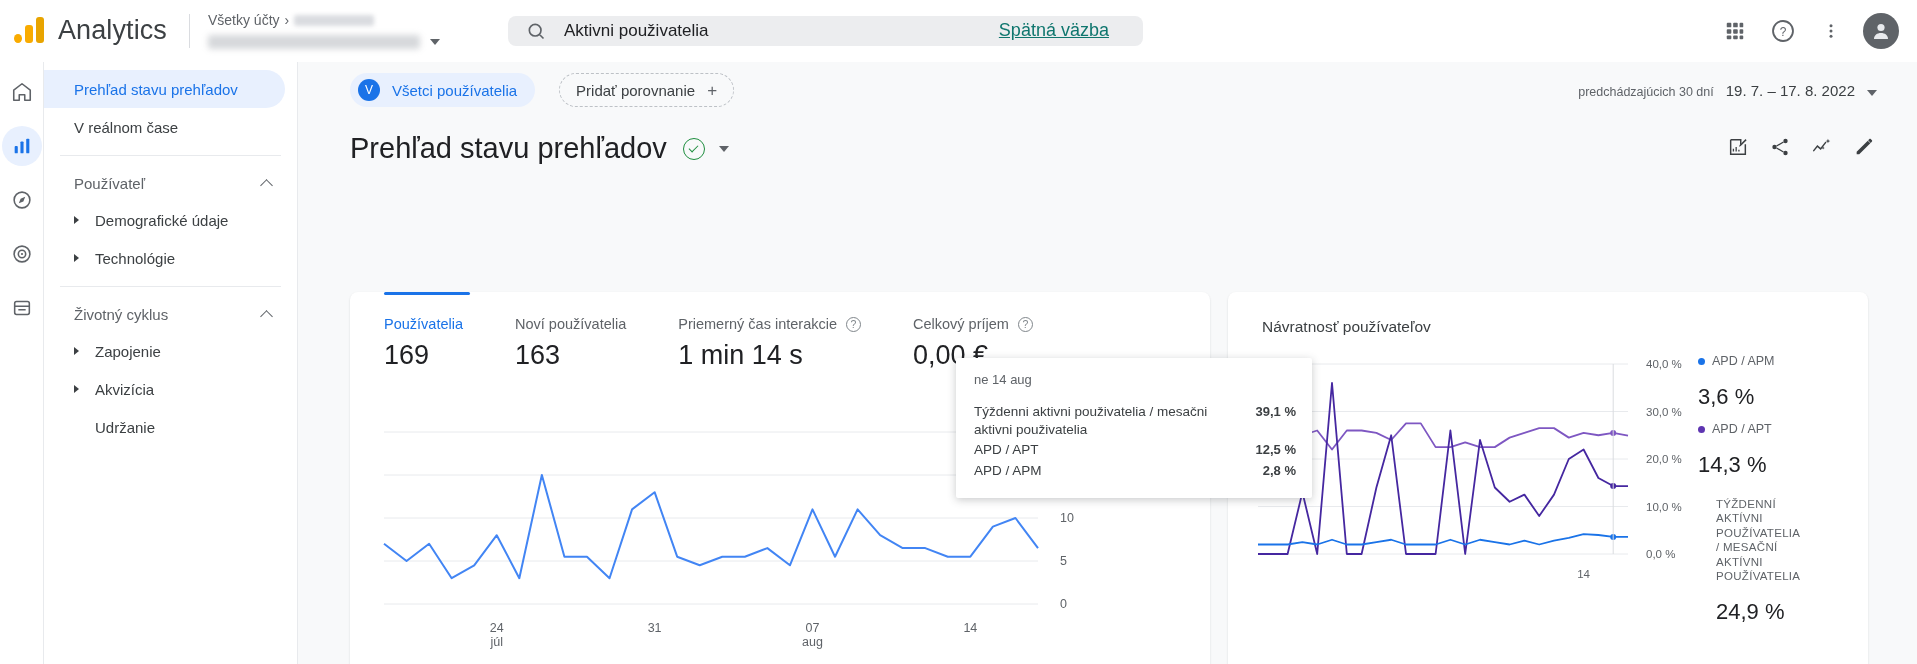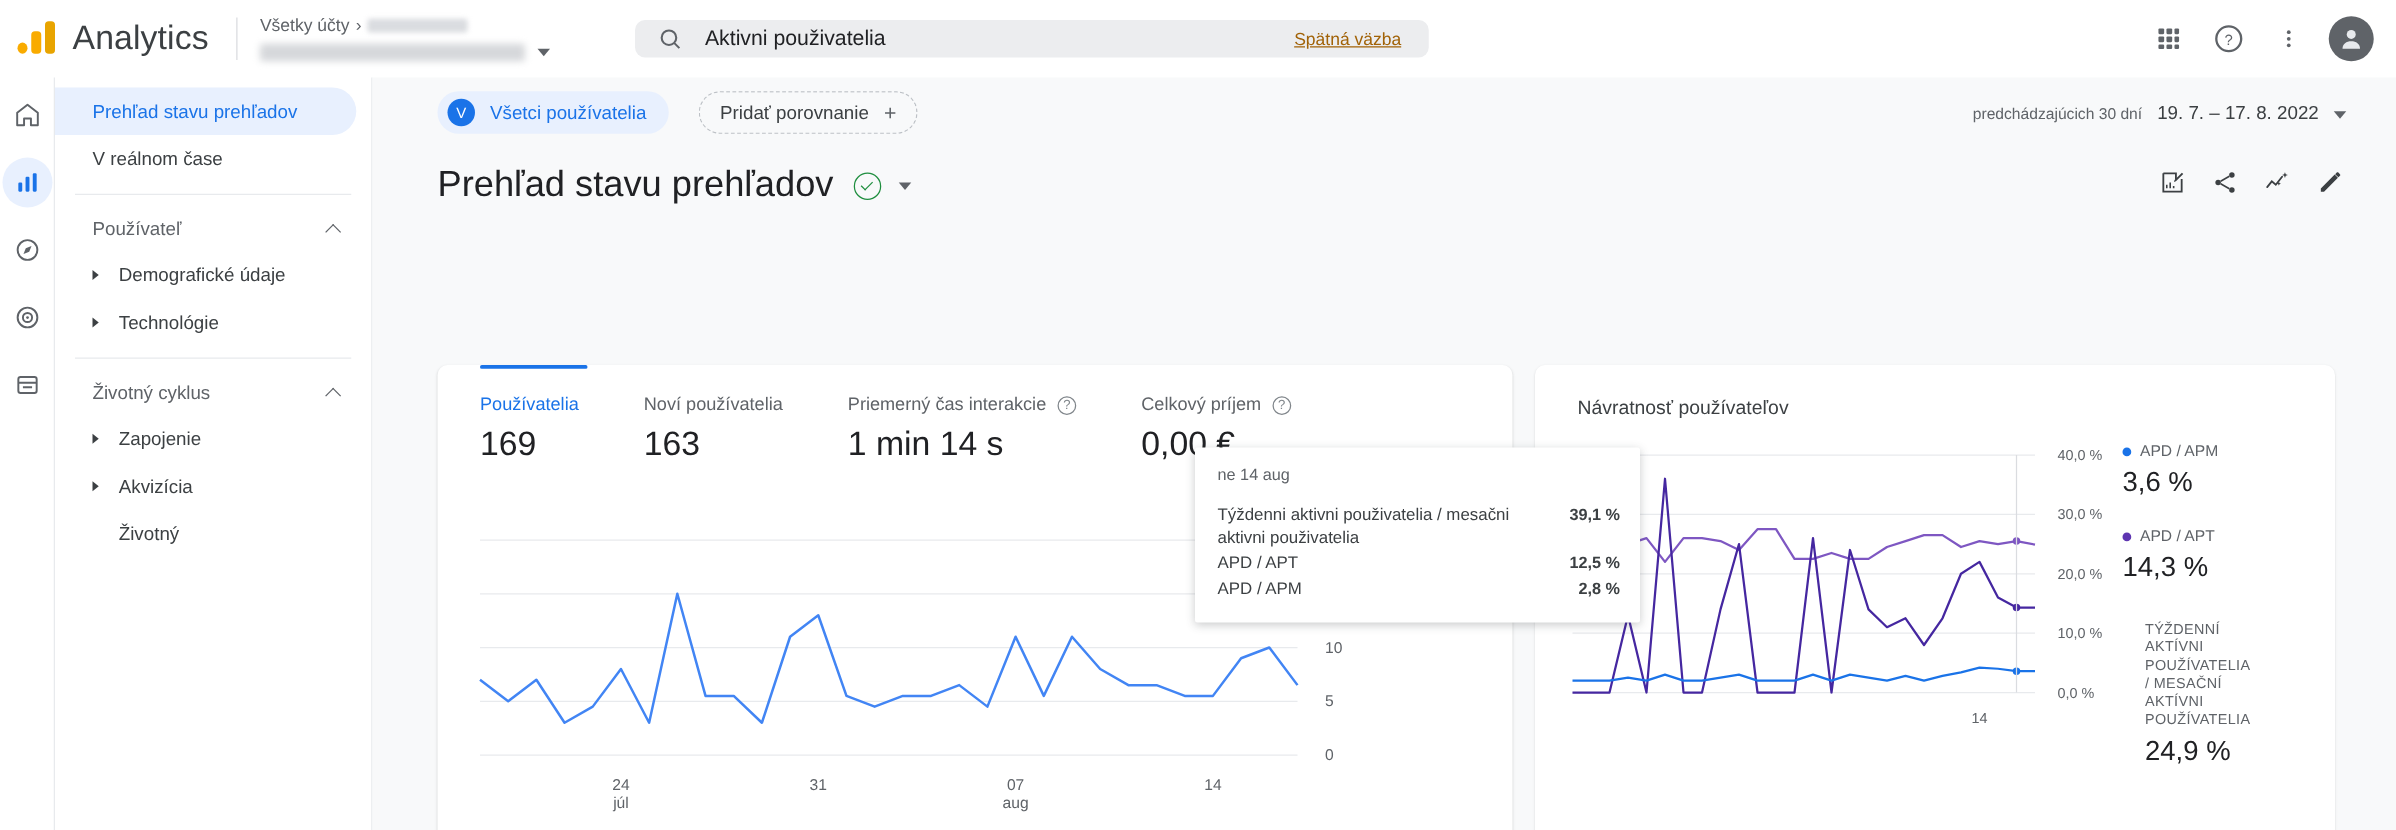--- a/index.html
+++ b/index.html
@@ -36,21 +36,21 @@
   .searchwrap {
     margin-left: 50px; width: 635px; height: 30px; background: #ecedef;
     border-radius: 8px; display: flex; align-items: center; padding: 0 18px;
   }
   .searchwrap .mag { width: 20px; height: 20px; flex: 0 0 20px; }
   .search-input {
     flex: 1; border: none; outline: none; background: transparent;
     font-family: "Liberation Sans", sans-serif; font-size: 17px; color: #202124;
     margin-left: 18px;
   }
-  .feedback { font-size: 14px; color: #a16207; text-decoration: underline; white-space: nowrap; margin-right: 4px; }
+  .feedback { font-size: 18px; color: #0f766e; text-decoration: underline; white-space: nowrap; margin-right: 16px; }
 
   .topright { margin-left: auto; display: flex; align-items: center; gap: 4px; padding-right: 18px; }
   .ticon { width: 44px; height: 44px; display: flex; align-items: center; justify-content: center; border-radius: 50%; }
   .avatar { width: 36px; height: 36px; border-radius: 50%; background: #5f6368; display: flex; align-items: center; justify-content: center; margin-left: 6px; }
 
   
   .rail {
     position: absolute; top: 62px; left: 0; width: 44px; height: 602px;
     background: #fff; display: flex; flex-direction: column; align-items: center;
     padding-top: 10px; gap: 14px; border-right: 1px solid #e8eaed;
@@ -127,21 +127,21 @@
     width: 356px; z-index: 30;
   }
   .tt-date { font-size: 13px; color: #5f6368; margin-bottom: 16px; }
   .tt-row { display: flex; align-items: flex-start; font-size: 13.5px; color: #3c4043; margin-bottom: 2px; line-height: 1.35; }
   .tt-row .k { flex: 1; padding-right: 12px; }
   .tt-row .v { font-weight: bold; font-size: 13px; white-space: nowrap; }
 
   .legend-item { position: absolute; }
   .legend-head { display: flex; align-items: center; gap: 7px; font-size: 12.5px; color: #5f6368; }
   .dot { width: 7px; height: 7px; border-radius: 50%; display: inline-block; }
-  .legend-val { font-size: 22px; color: #202124; margin-top: 5px; }
+  .legend-val { font-size: 22px; color: #202124; margin-top: 16px; }
   .legend-caps { font-size: 11.5px; color: #5f6368; letter-spacing: .3px; line-height: 1.25; width: 88px; }
 </style>
 </head>
 <body>
 
 <div class="topbar">
   <div class="ga-logo">
     <span class="b b1"></span>
       <span class="b b2"></span>
       <span class="b b3"></span>
@@ -274,21 +274,21 @@
   </div>
   <div class="nav-sub">
     <span class="tri-right"></span>
     <span>Zapojenie</span>
   </div>
   <div class="nav-sub">
     <span class="tri-right"></span>
     <span>Akvizícia</span>
   </div>
   <div class="nav-sub noarrow">
-    <span>Životný</span>
+    <span>Udržanie</span>
   </div>
 </div>
 
 <div class="content">
 
   <div class="filters">
     <div class="chip-all">
       <span class="chip-badge">V</span>
       <span>Všetci používatelia</span>
     </div>

